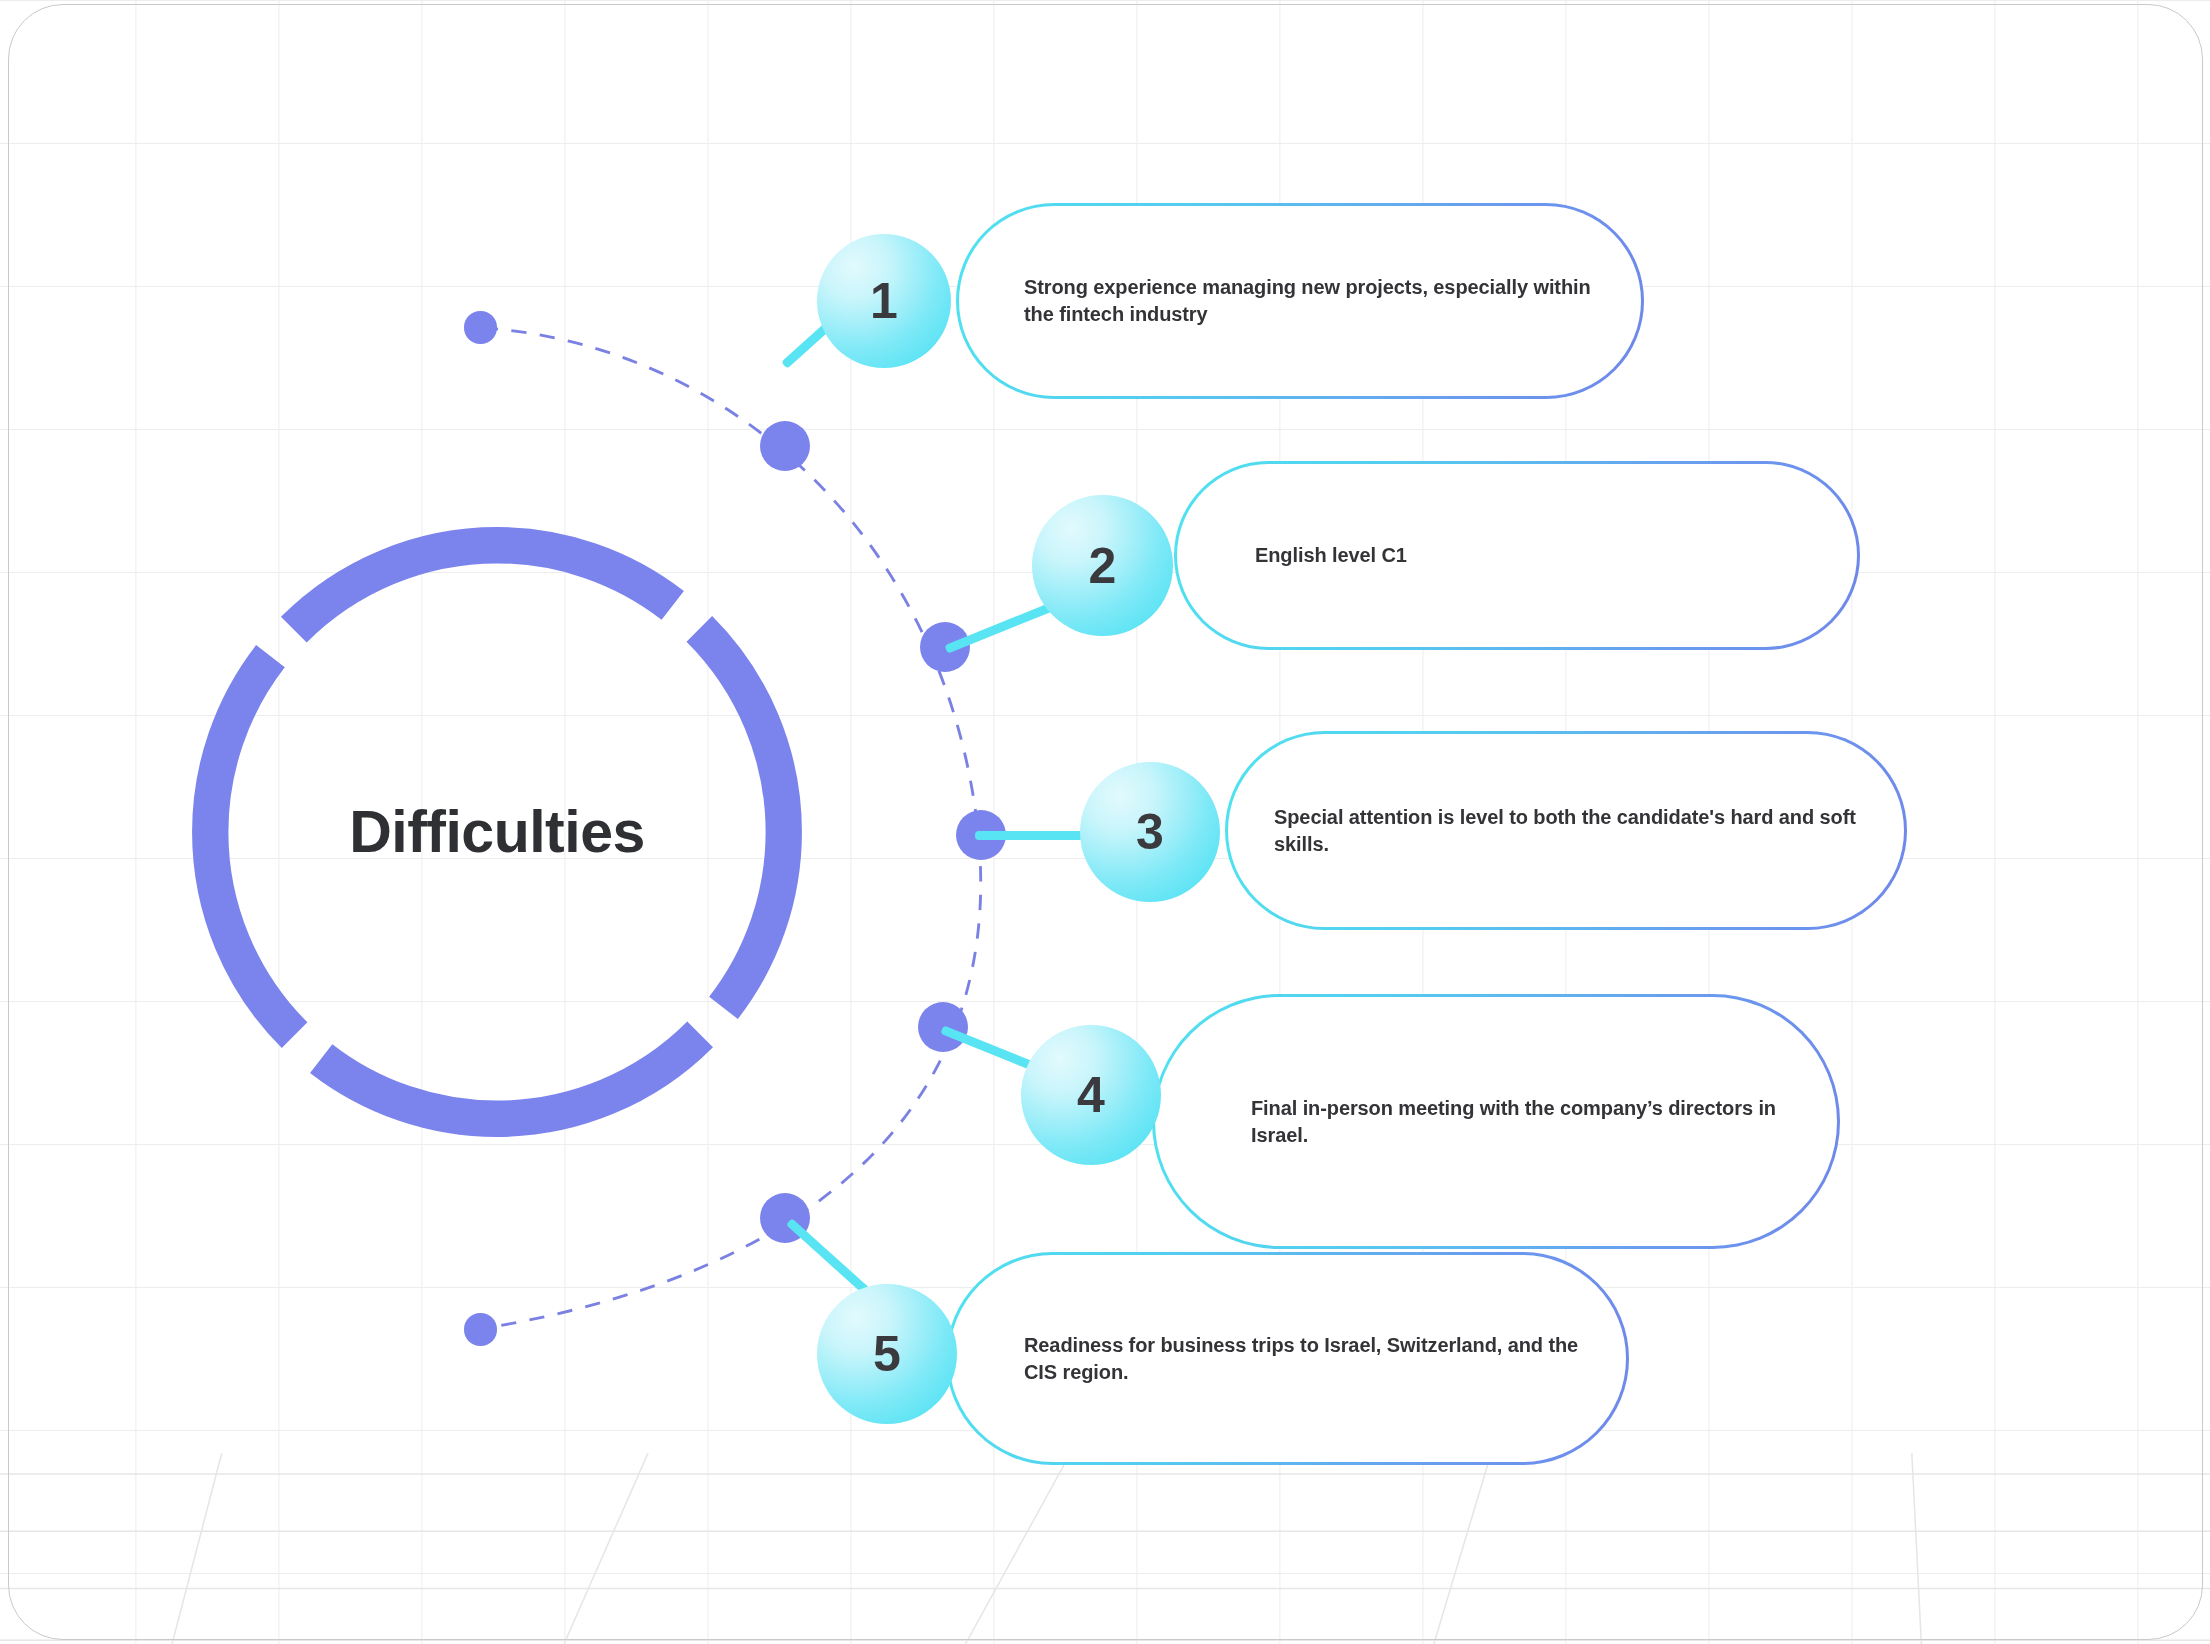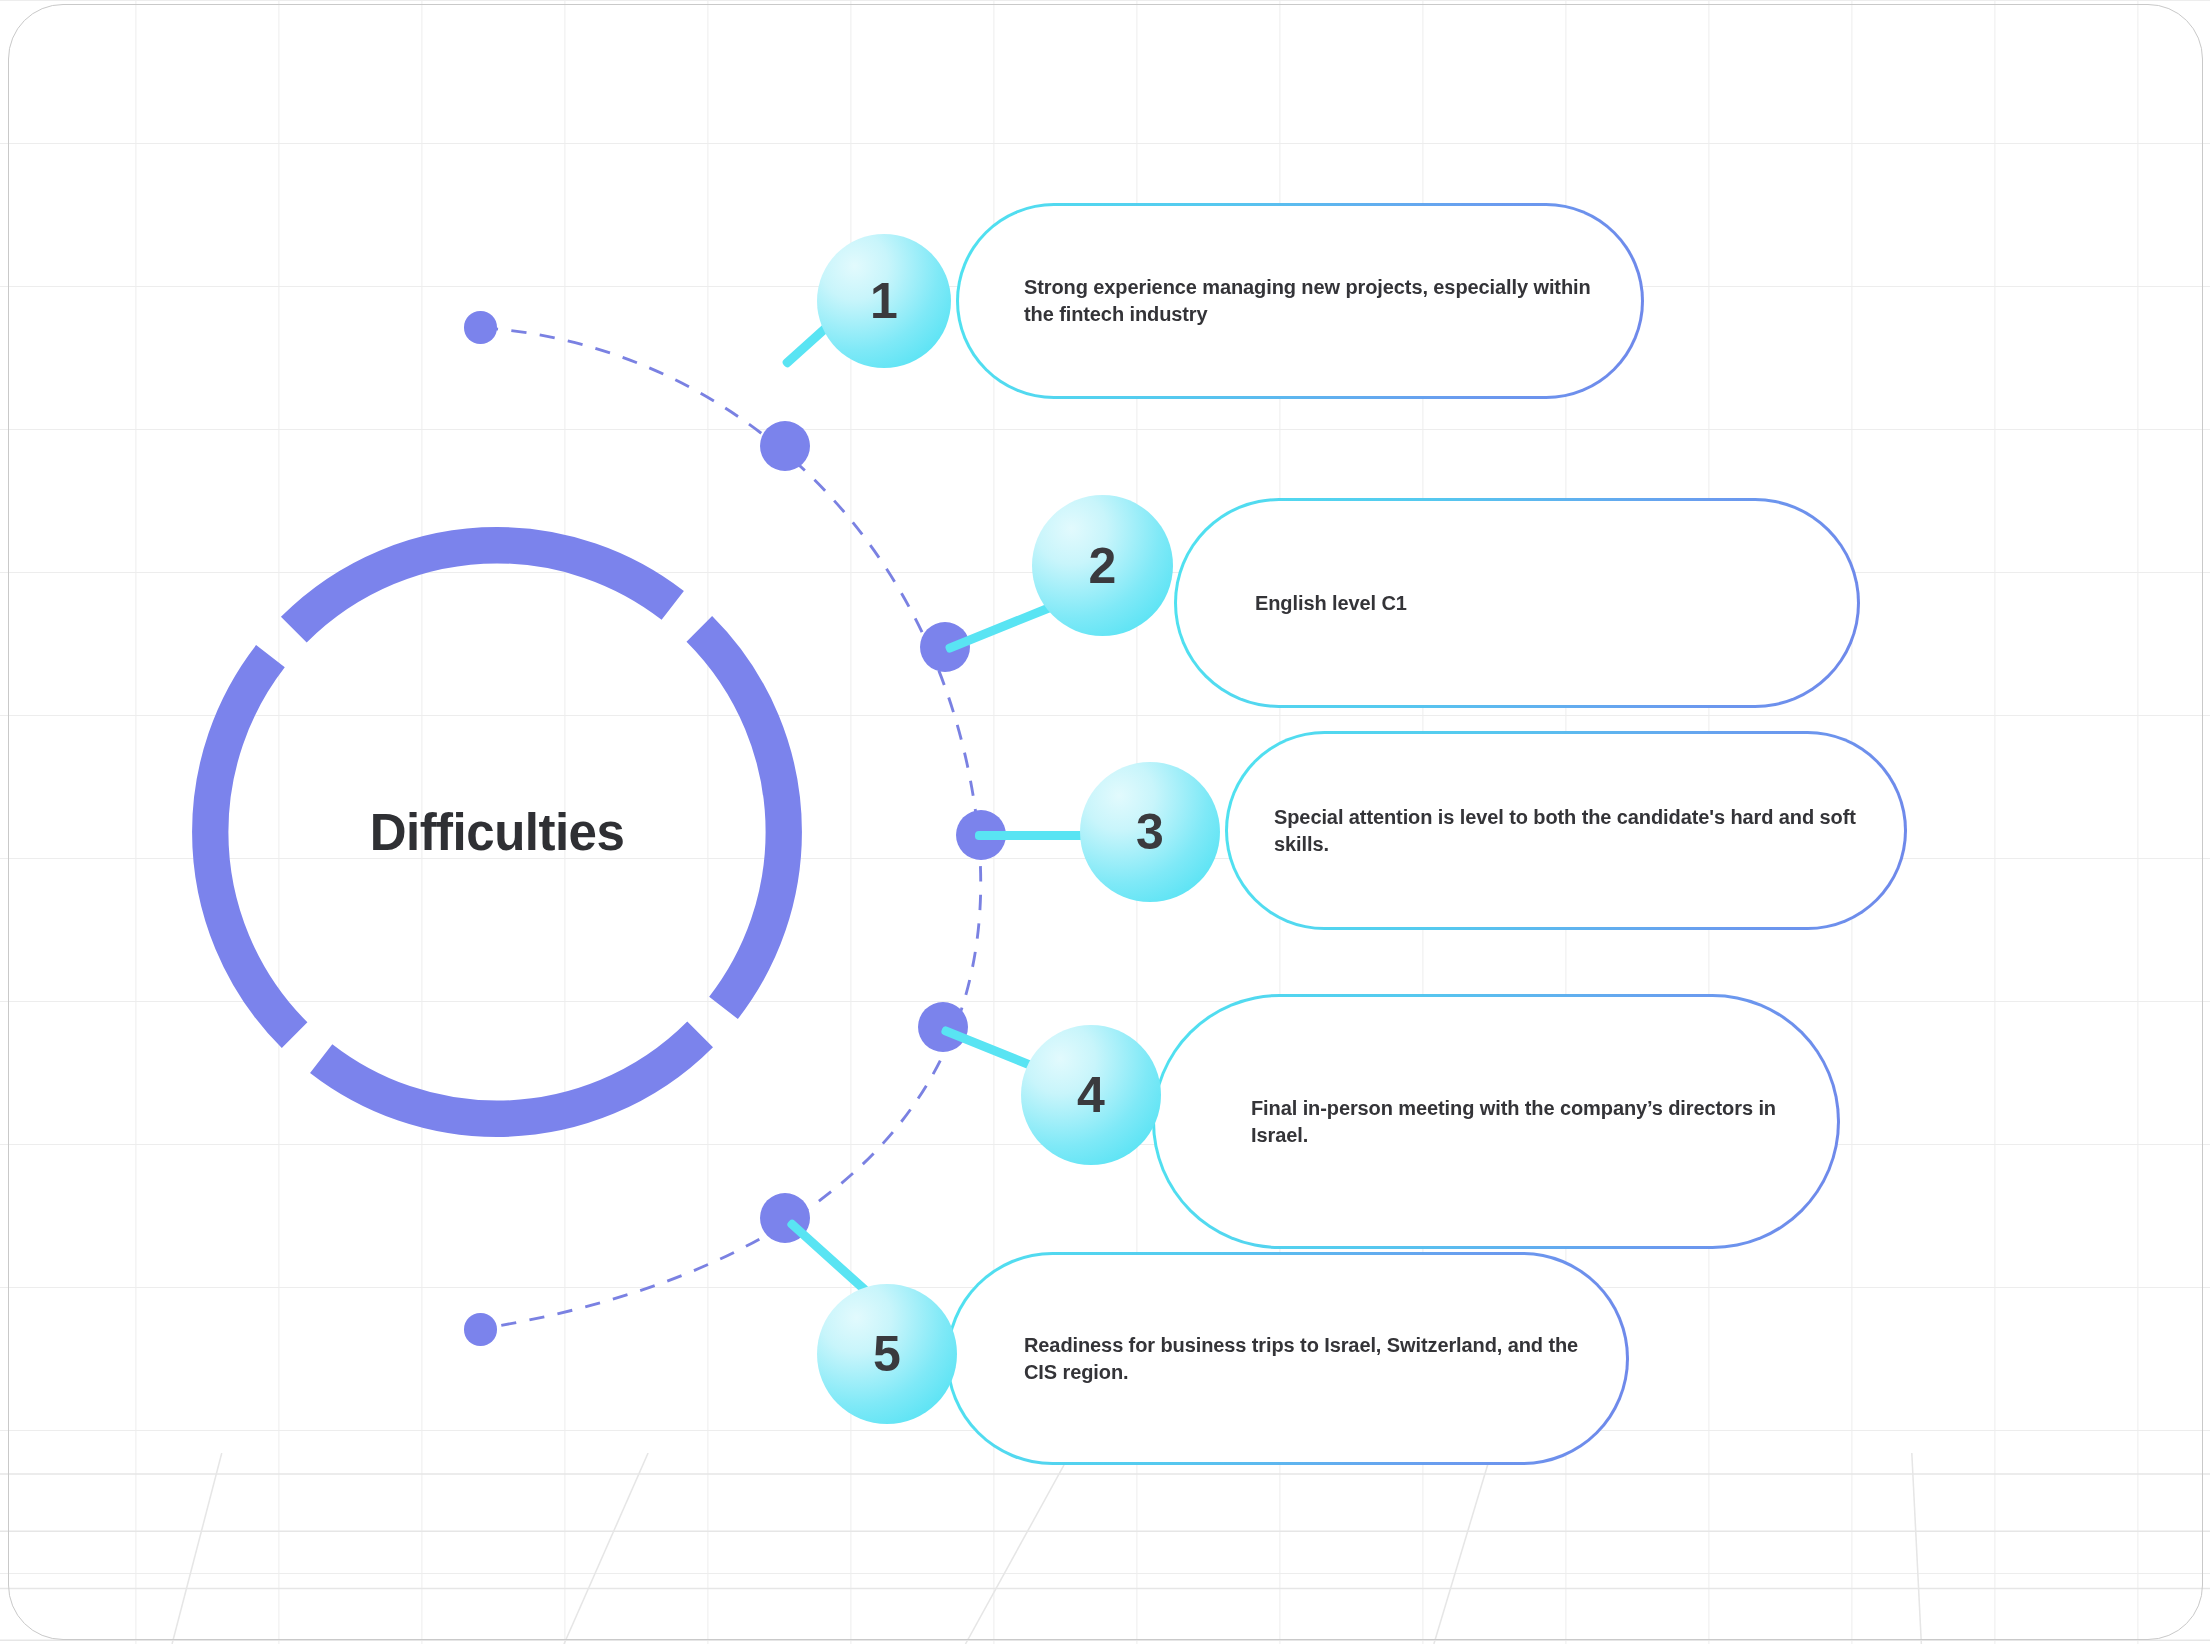--- a/index.html
+++ b/index.html
@@ -29,21 +29,21 @@
     border:1.5px solid #c9c9c9;
     border-radius:55px;
     pointer-events:none;
   }
   .bg-floor { position:absolute; left:0; bottom:0; width:2211px; height:191px; }
   
   .ring-wrap { position:absolute; left:172px; top:507px; width:650px; height:650px; }
   .ring-label {
     position:absolute; left:0; top:0; width:650px; height:650px;
     display:flex; align-items:center; justify-content:center;
-    font-size:51px; font-weight:bold; color:#2f3034; letter-spacing:-0.5px;
+    font-size:59px; font-weight:bold; color:#2f3034; letter-spacing:-0.5px;
   }
   
   .arc-layer { position:absolute; left:0; top:0; width:2211px; height:1644px; }
   
   .pnode {
     position:absolute; border-radius:50%;
     background:#7b83ec;
   }
   
   .item { position:absolute; }
@@ -130,21 +130,21 @@
   <div class="item">
     <div class="pill" style="left:956px; top:203px; width:688px; height:196px; padding-left:65px; padding-right:38px;">
       <div class="pill-text">Strong experience managing new projects, especially within the fintech industry</div>
     </div>
     <div class="numcircle" style="left:817px; top:234px; width:134px; height:134px;">
       <span>1</span>
     </div>
   </div>
 
   <div class="item">
-    <div class="pill" style="left:1174px; top:461px; width:686px; height:210px; padding-left:78px; padding-right:38px;margin-top:37px;">
+    <div class="pill" style="left:1174px; top:461px; width:686px; height:189px; padding-left:78px; padding-right:38px;">
       <div class="pill-text">English level C1</div>
     </div>
     <div class="numcircle" style="left:1032px; top:495px; width:141px; height:141px;">
       <span>2</span>
     </div>
   </div>
 
   <div class="item">
     <div class="pill" style="left:1225px; top:731px; width:682px; height:199px; padding-left:46px; padding-right:38px;">
       <div class="pill-text">Special attention is level to both the candidate's hard and soft skills.</div>

